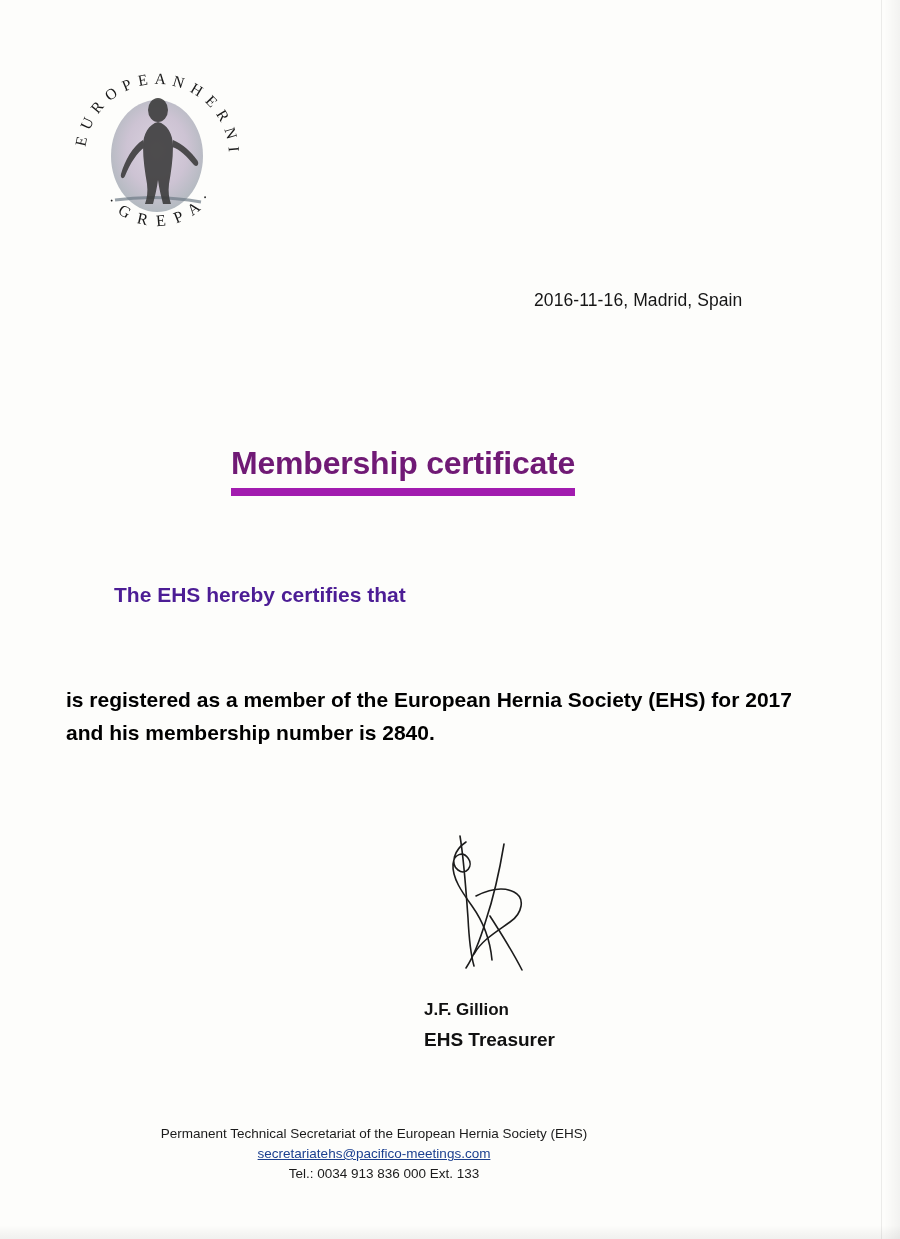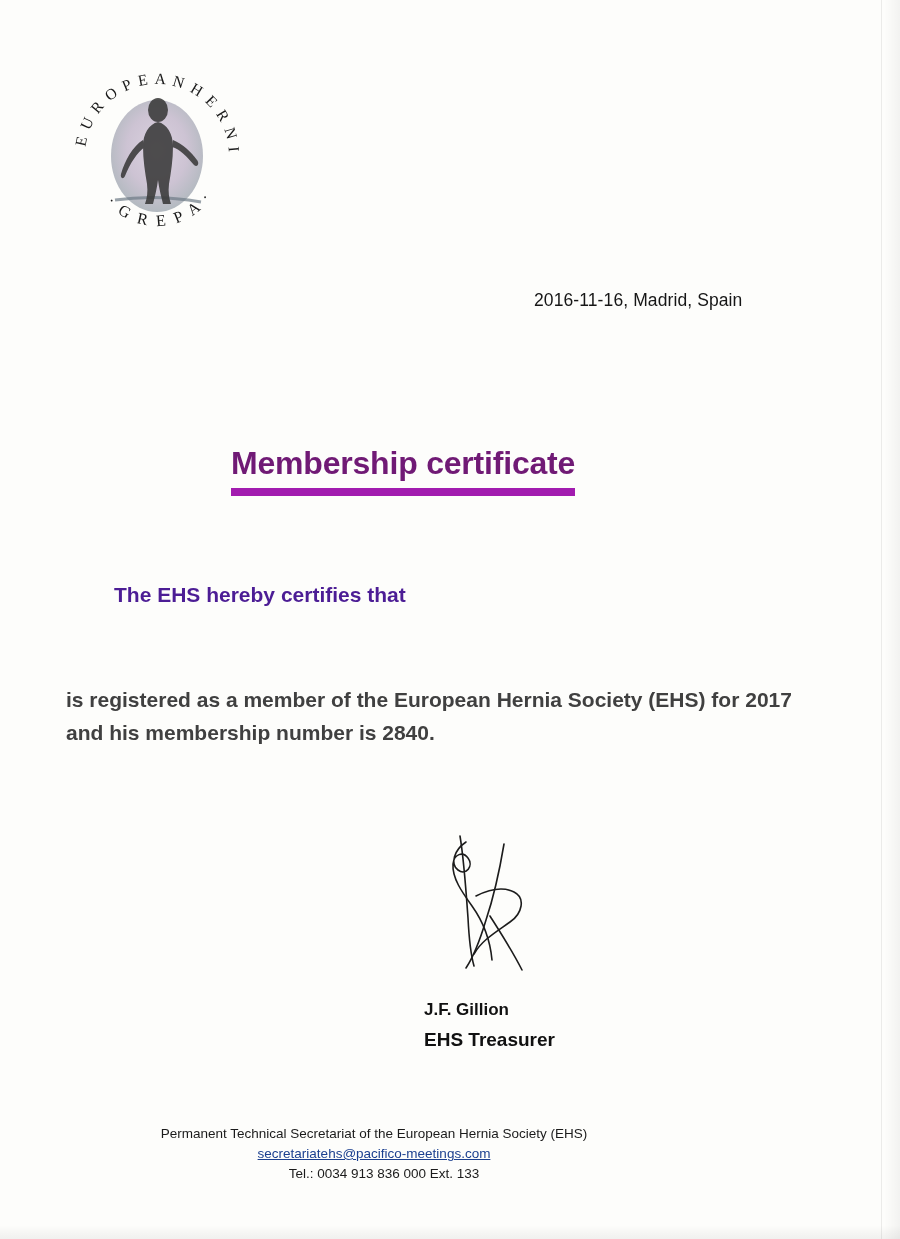--- a/index.html
+++ b/index.html
@@ -91,21 +91,21 @@
     color: #1d1d1d;
   }
   .body-statement {
     position: absolute;
     left: 66px;
     top: 683px;
     width: 740px;
     font-size: 21px;
     font-weight: bold;
     line-height: 33px;
-    color: #404040;
+    color: #000000;
   }
 
   
   .signature {
     position: absolute;
     left: 430px;
     top: 820px;
     width: 130px;
     height: 170px;
   }

